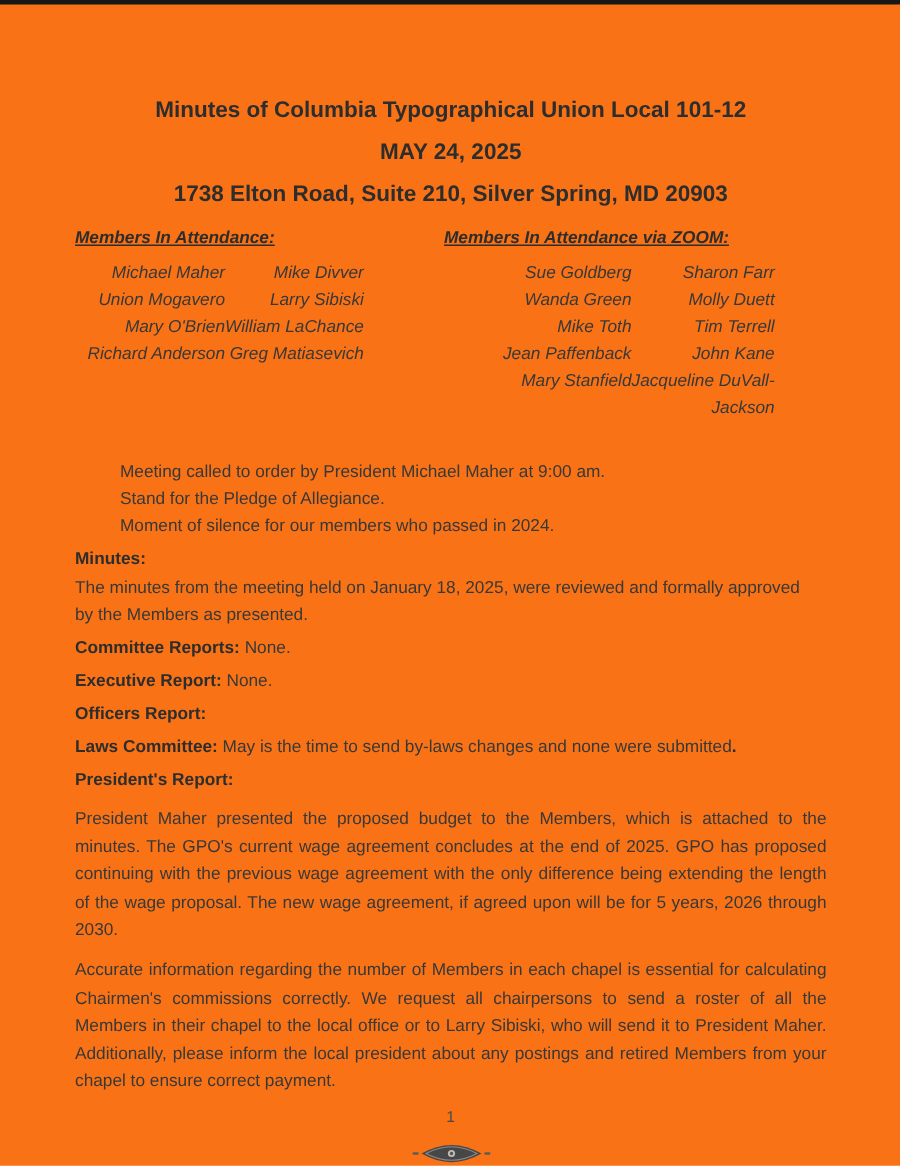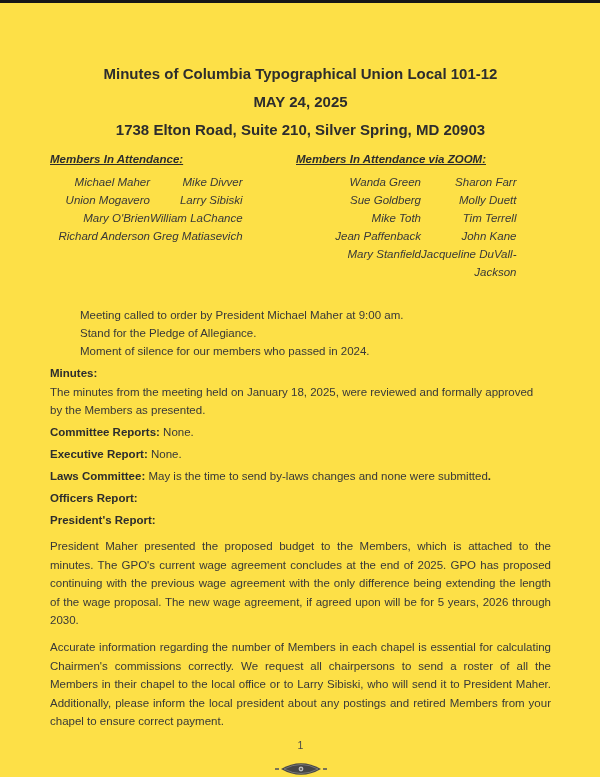--- a/index.html
+++ b/index.html
@@ -1,21 +1,21 @@
 <!DOCTYPE html>
 <html><head>
 <meta charset="utf-8">
 <style>
   html,body{margin:0;padding:0;}
   body{
     width:600px;height:777px;background:#ffffff;
     font-family:"Liberation Sans","DejaVu Sans",sans-serif;
     color:#383838;
   }
-  .page{position:relative;width:600px;height:777px;overflow:hidden;background:#fde047;}
+  .page{position:relative;width:600px;height:777px;overflow:hidden;background:#f97316;}
   .scan-edge{position:absolute;top:0;left:0;width:600px;height:3px;background:#171717;}
   .content{padding:66px 49px 0 50px;}
 
   .doc-title{font-size:15px;font-weight:bold;text-align:center;color:#2d2d2d;
     line-height:15px;margin:0 0 13px 0;}
 
   .attendance{display:flex;margin-top:14px;font-size:11.5px;font-style:italic;}
   .att-left{width:246px;}
   .att-right{flex:1;}
   .att-header{font-weight:bold;text-decoration:underline;color:#2d2d2d;line-height:16px;margin-bottom:6px;}
@@ -64,22 +64,22 @@
             <div>William LaChance</div>
             <div>Greg Matiasevich</div>
           </div>
         </div>
       </div>
 
       <div class="att-right">
         <div class="att-header">Members In Attendance via ZOOM:</div>
         <div class="att-cols">
           <div class="att-col col1">
+            <div>Sue Goldberg</div>
             <div>Wanda Green</div>
-            <div>Sue Goldberg</div>
             <div>Mike Toth</div>
             <div>Jean Paffenback</div>
             <div>Mary Stanfield</div>
           </div>
           <div class="att-col col2">
             <div>Sharon Farr</div>
             <div>Molly Duett</div>
             <div>Tim Terrell</div>
             <div>John Kane</div>
             <div>Jacqueline DuVall-</div>
@@ -103,25 +103,25 @@
 
       <div class="sec">
         <span class="b">Committee Reports:</span><span> None.</span>
       </div>
 
       <div class="sec">
         <span class="b">Executive Report:</span><span> None.</span>
       </div>
 
       <div class="sec">
-        <span class="b">Laws Committee:</span><span> May is the time to send by-laws changes and none were submitted</span><span class="b">.</span>
+        <span class="b">Officers Report:</span>
       </div>
 
       <div class="sec">
-        <span class="b">Officers Report:</span>
+        <span class="b">Laws Committee:</span><span> May is the time to send by-laws changes and none were submitted</span><span class="b">.</span>
       </div>
 
       <div class="sec">
         <span class="b">President's Report:</span>
       </div>
 
       <div class="para-just">President Maher presented the proposed budget to the Members, which is attached to the minutes. The GPO's current wage agreement concludes at the end of 2025. GPO has proposed continuing with the previous wage agreement with the only difference being extending the length of the wage proposal. The new wage agreement, if agreed upon will be for 5 years, 2026 through 2030.</div>
       <div class="para-just">Accurate information regarding the number of Members in each chapel is essential for calculating Chairmen's commissions correctly. We request all chairpersons to send a roster of all the Members in their chapel to the local office or to Larry Sibiski, who will send it to President Maher. Additionally, please inform the local president about any postings and retired Members from your chapel to ensure correct payment.</div>
     </div>
 

